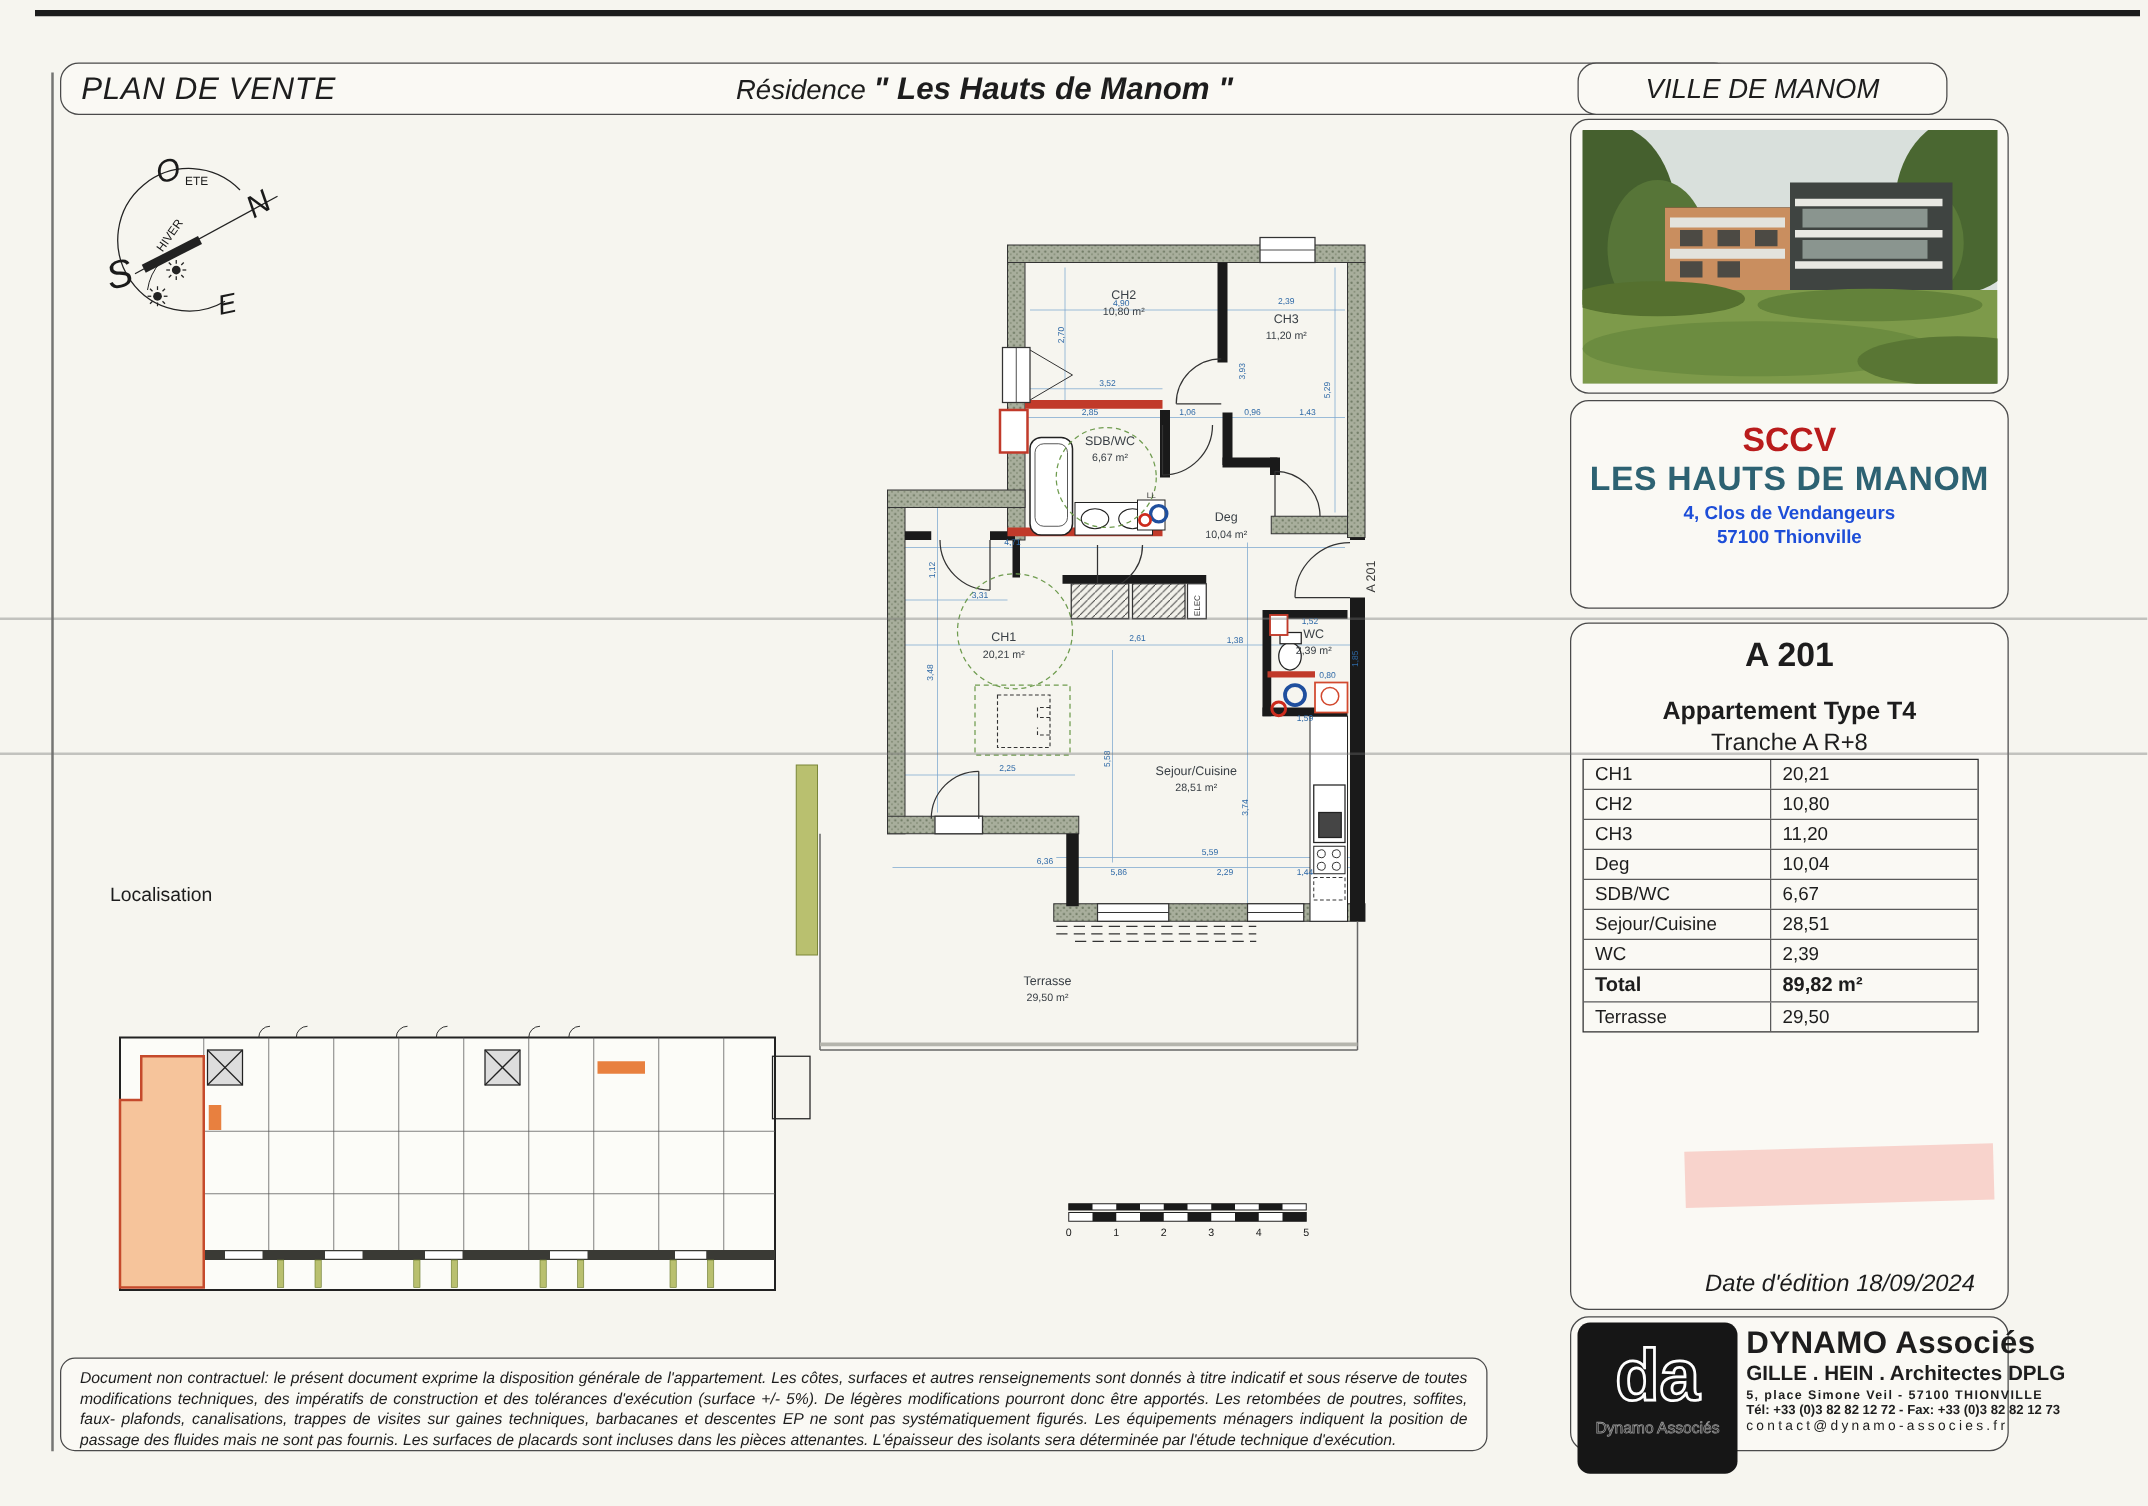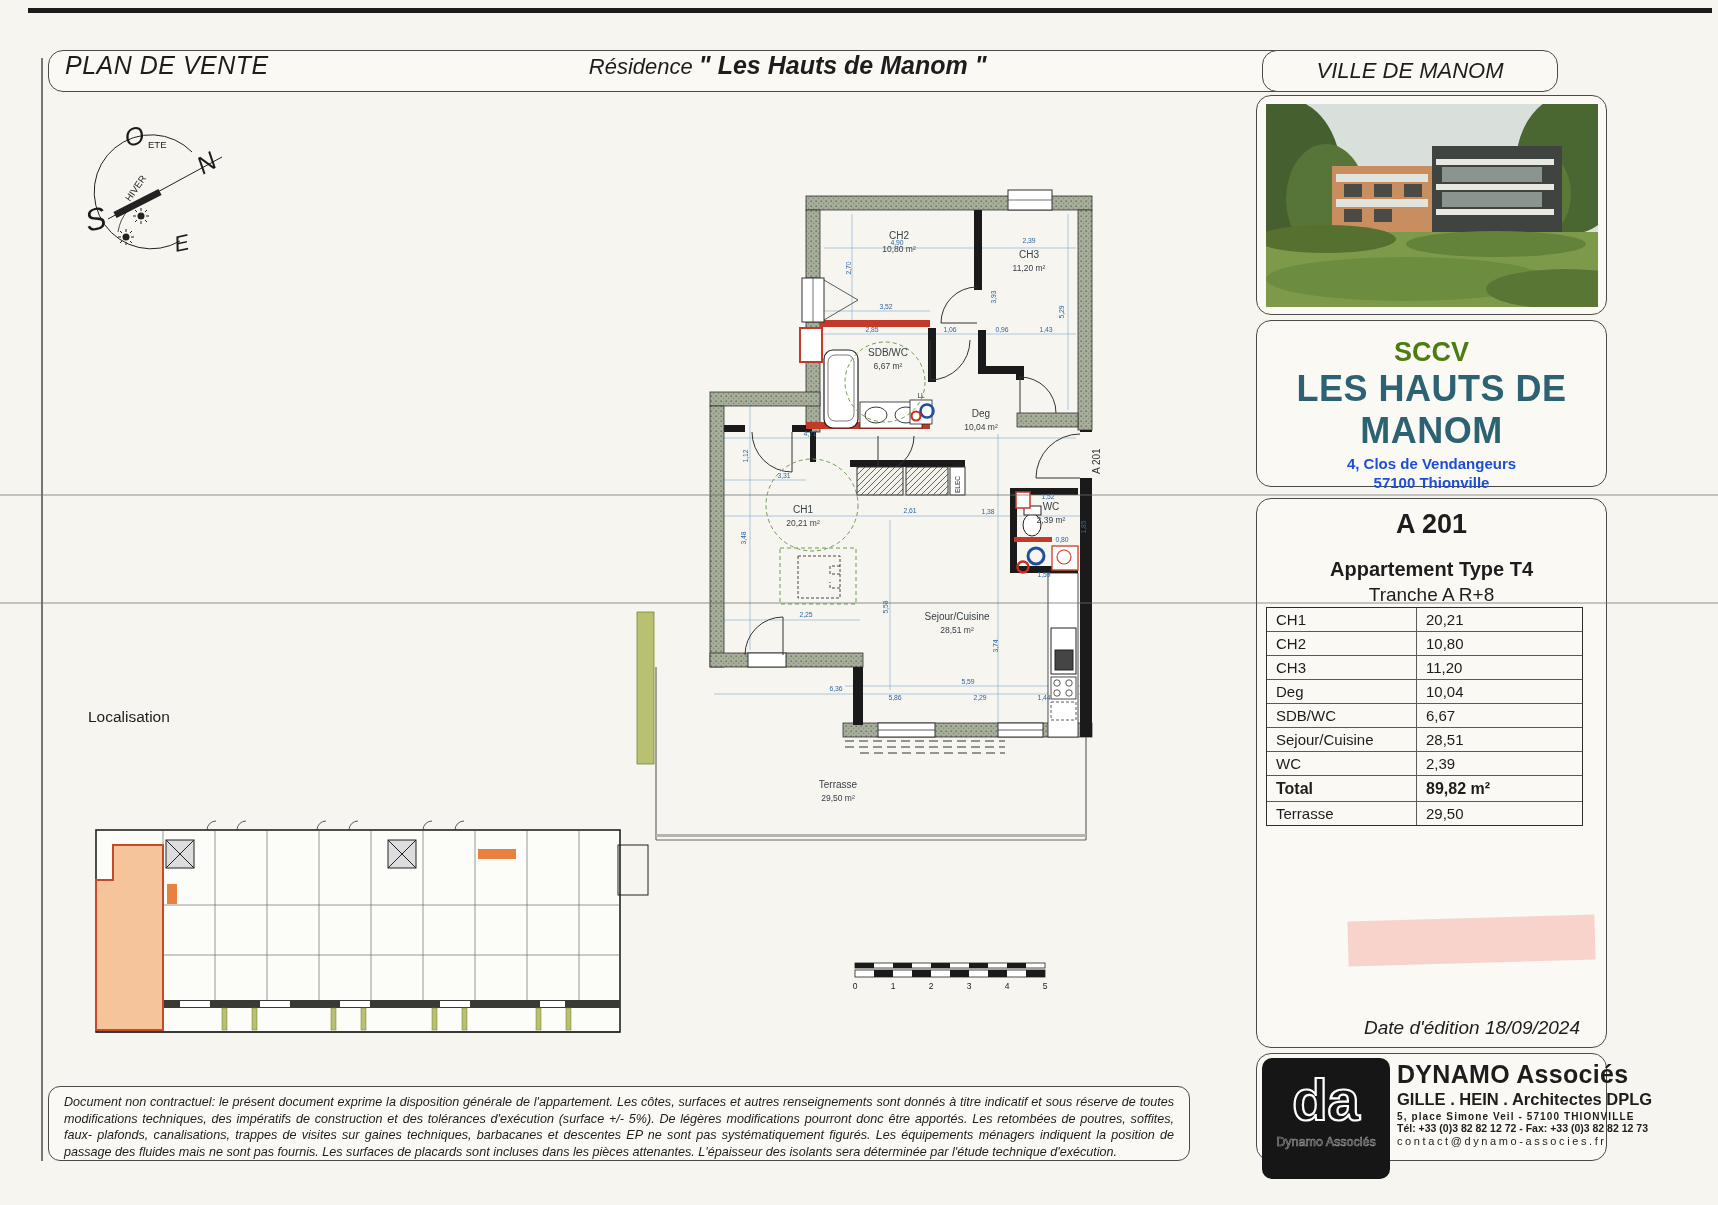--- a/index.html
+++ b/index.html
@@ -5,32 +5,32 @@
   html,body{margin:0;padding:0;}
   body{width:1718px;height:1205px;position:relative;background:#f6f5ef;
        font-family:"Liberation Sans", sans-serif;color:#1d1d1d;overflow:hidden;}
   .abs{position:absolute;}
   .box{position:absolute;border:1.6px solid #4a4a4a;border-radius:15px;background:#faf9f4;box-sizing:border-box;}
   
   .topbar{left:28px;top:8px;width:1684px;height:5px;background:#1c1c1c;}
   .leftline{left:41px;top:58px;width:2px;height:1103px;background:#4a4a4a;opacity:.75;}
   .fold{left:0;width:1718px;background:rgba(110,110,110,.38);z-index:50;}
   
-  #header-box{left:48px;top:50px;width:1338px;height:42px;display:flex;align-items:flex-start;}
+  #header-box{left:48px;top:50px;width:1338px;height:42px;display:flex;align-items:center;}
   #plan-title{font-style:italic;font-size:25px;letter-spacing:.5px;margin-left:16px;white-space:nowrap;}
   #residence{margin-left:320px;font-style:italic;font-size:22px;white-space:nowrap;}
   #residence b{font-size:25px;}
   #ville-box{left:1262px;top:50px;width:296px;height:42px;display:flex;align-items:center;justify-content:center;
              font-style:italic;font-size:22px;}
   
   #photo-box{left:1256px;top:95px;width:351px;height:220px;}
   #photo-box svg{position:absolute;left:9px;top:8px;}
   #sccv-box{left:1256px;top:320px;width:351px;height:167px;text-align:center;}
   .sccv-line1{margin-top:16px;font-size:27px;font-weight:bold;}
-  .sccv-line2{font-size:36px;font-weight:bold;letter-spacing:.5px;}
+  .sccv-line2{font-size:27px;font-weight:bold;letter-spacing:.5px;}
   .sccv-addr{font-size:15px;font-weight:bold;line-height:1.25;margin-top:3px;}
   #unit-box{left:1256px;top:498px;width:351px;height:550px;}
   .unit-code{text-align:center;font-size:27px;font-weight:bold;margin-top:10px;}
   .unit-type{text-align:center;font-size:20px;font-weight:bold;margin-top:18px;}
   .unit-tranche{text-align:center;font-size:19px;margin-top:3px;}
   
   #area-table{position:absolute;left:9px;top:108px;width:315px;border:1.8px solid #2e2e2e;}
   .trow{display:flex;height:23px;align-items:center;border-top:1px solid #5a5a5a;font-size:15px;}
   .trow:first-child{border-top:none;}
   .tlabel{width:150px;padding-left:9px;border-right:1px solid #5a5a5a;box-sizing:border-box;height:100%;display:flex;align-items:center;}
@@ -100,21 +100,21 @@
     <rect x="176" y="88" width="100" height="15" fill="#8a958f"></rect>
     <rect x="0" y="128" width="332" height="75" fill="#7d9a4a"></rect>
     <ellipse cx="60" cy="135" rx="70" ry="14" fill="#55702f"></ellipse>
     <ellipse cx="230" cy="140" rx="90" ry="13" fill="#63823a"></ellipse>
     <ellipse cx="140" cy="175" rx="140" ry="22" fill="#6c8c40"></ellipse>
     <ellipse cx="300" cy="185" rx="80" ry="20" fill="#597634"></ellipse>
   </svg>
 </div>
 
 <div class="box" id="sccv-box">
-  <div class="sccv-line1" style="color:#4d7c0f">SCCV</div>
+  <div class="sccv-line1" style="color:#b91c1c">SCCV</div>
   <div class="sccv-line2" style="color:#2d6272">LES HAUTS DE MANOM</div>
   <div class="sccv-addr" style="color:#1d4ed8">
     <div>4, Clos de Vendangeurs</div>
     <div>57100 Thionville</div>
   </div>
 </div>
 
 <div class="box" id="unit-box">
   <div class="unit-code">A 201</div>
   <div class="unit-type">Appartement Type T4</div>

